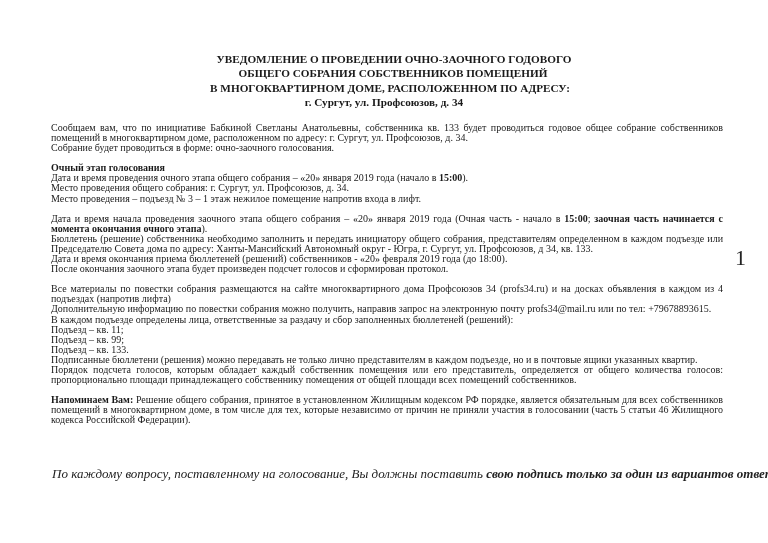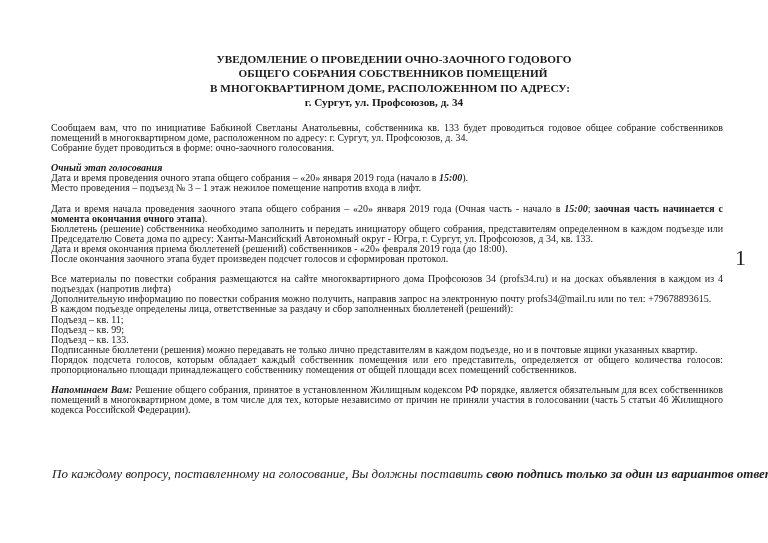--- a/index.html
+++ b/index.html
@@ -39,21 +39,21 @@
     .body {
       position: absolute;
       left: 51px;
       top: 123px;
       width: 672px;
       font-size: 10px;
       line-height: 10.1px;
     }
     .para { margin: 0; text-align: justify; }
     .gap { height: 10px; }
-    b, .bold { font-weight: bold; font-style: italic; }
+    b, .bold { font-weight: bold; }
     .ul { font-weight: bold; }
 
     .page-num {
       position: absolute;
       left: 735px;
       top: 245px;
       font-size: 22px;
       font-family: "Liberation Serif", serif;
       color: #222;
     }
@@ -83,20 +83,21 @@
   </div>
 
   <div class="body">
     <p class="para">Сообщаем вам, что по инициативе Бабкиной Светланы Анатольевны, собственника кв. 133 будет проводиться годовое общее собрание собственников помещений в многоквартирном доме, расположенном по адресу: г. Сургут, ул. Профсоюзов, д. 34.</p>
     <p class="para">Собрание будет проводиться в форме: очно-заочного голосования.</p>
 
     <div class="gap"></div>
 
     <p class="para bold">Очный этап голосования</p>
     <p class="para"><span>Дата и время проведения очного этапа общего собрания – «20» января 2019 года (начало в </span><b>15:00</b><span>).</span></p>
+    <p class="para">Место проведения общего собрания: г. Сургут, ул. Профсоюзов, д. 34.</p>
     <p class="para">Место проведения – подъезд № 3 – 1 этаж нежилое помещение напротив входа в лифт.</p>
 
     <div class="gap"></div>
 
     <p class="para"><span>Дата и время начала проведения заочного этапа общего собрания – «20» января 2019 года (Очная часть - начало в </span><b>15:00</b><span>; </span><span class="ul">заочная часть начинается с момента окончания очного этапа</span><span>).</span></p>
     <p class="para">Бюллетень (решение) собственника необходимо заполнить и передать инициатору общего собрания, представителям определенном в каждом подъезде или Председателю Совета дома по адресу: Ханты-Мансийский Автономный округ - Югра, г. Сургут, ул. Профсоюзов, д 34, кв. 133.</p>
     <p class="para">Дата и время окончания приема бюллетеней (решений) собственников - «20» февраля 2019 года (до 18:00).</p>
     <p class="para">После окончания заочного этапа будет произведен подсчет голосов и сформирован протокол.</p>
 
     <div class="gap"></div>

